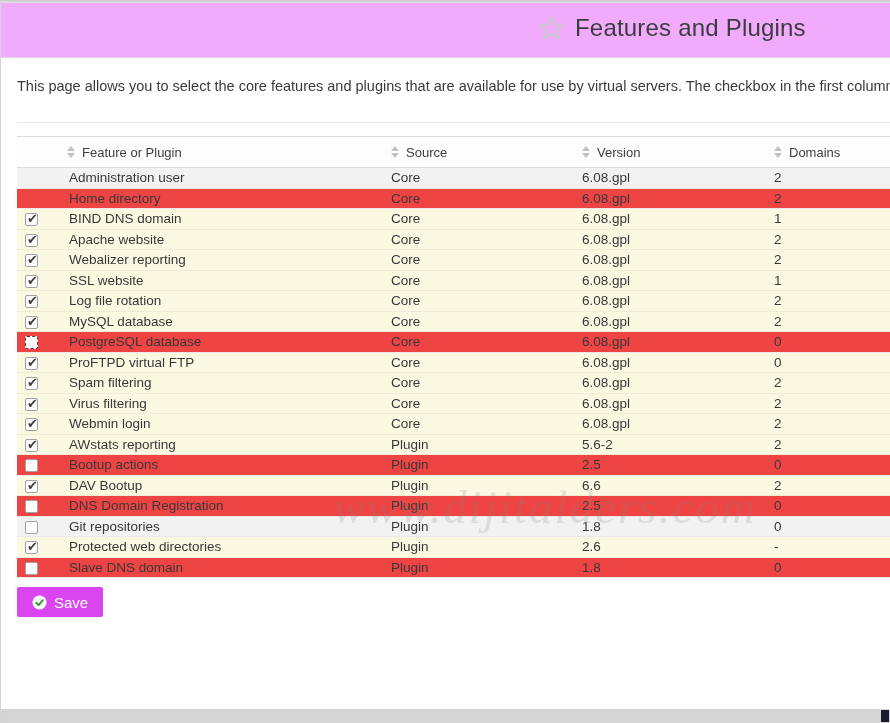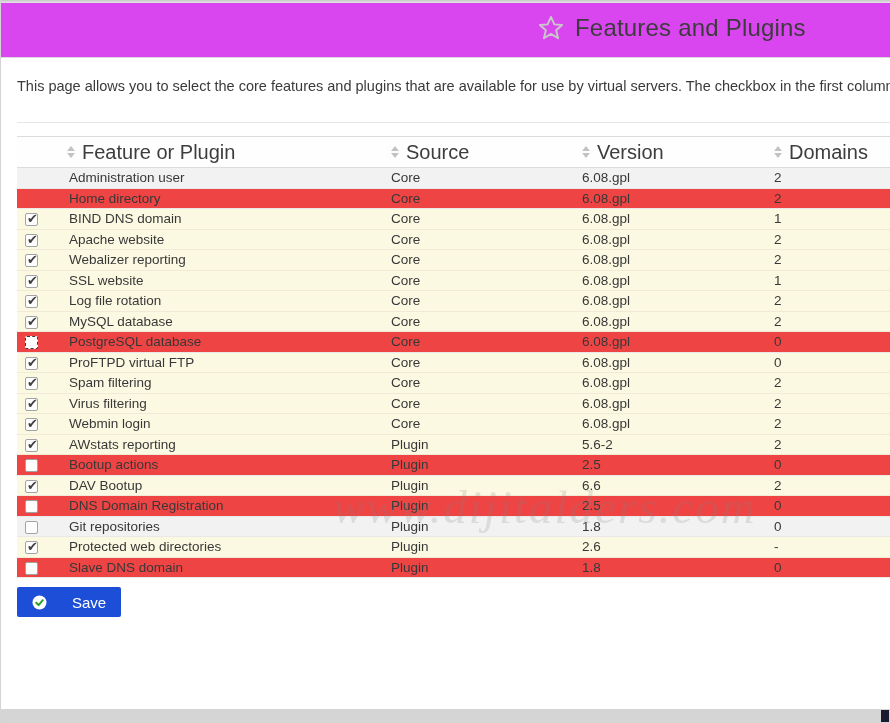--- a/index.html
+++ b/index.html
@@ -3,41 +3,41 @@
 <meta charset="utf-8">
 <style>
   * { margin:0; padding:0; box-sizing:border-box; }
   html,body { width:890px; height:723px; }
   body { font-family:"Liberation Sans", sans-serif; background:#fff; position:relative; overflow:hidden; }
   .page { position:relative; width:890px; height:723px; background:#fff; border-left:1px solid #d4d4d4; overflow:hidden; }
   .page::before { content:""; position:absolute; top:0; left:0; right:0; height:3px;
                   background:linear-gradient(#c7c7c7,#e4e4e4); z-index:6; }
 
   
-  .topbar { position:relative; height:58px; background:#d946ef; border-bottom:1px solid #d9d9d9; }
+  .topbar { position:relative; height:58px; background:#f0abfc; border-bottom:1px solid #d9d9d9; }
   .topbar-title { position:absolute; left:536px; top:14px; display:flex; align-items:center; gap:10px; }
   .star-icon svg { display:block; }
   .page-title { font-size:24px; color:#3c3c3c; letter-spacing:0.2px; }
 
   
   .intro { padding:19px 0 0 16px; }
   .intro div { font-size:14.5px; line-height:19px; color:#3a3a3a; white-space:nowrap; }
 
   .divider { border:none; border-top:1px solid #e6e6e6; margin:26px 0 0 16px; width:874px; }
 
   
   table { border-collapse:collapse; table-layout:fixed; width:874px; margin:13px 0 0 16px; }
   col.w-check   { width:50px; }
   col.w-feature { width:324px; }
   col.w-source  { width:191px; }
   col.w-version { width:192px; }
   col.w-domains { width:117px; }
 
   thead th { height:31px; border-top:1px solid #dcdcdc; border-bottom:1px solid #dcdcdc;
-             background:#fefefe; font-weight:400; font-size:20px; color:#3d3d3d; text-align:left;
+             background:#fefefe; font-weight:400; font-size:13px; color:#3d3d3d; text-align:left;
              vertical-align:middle; cursor:pointer; }
   .th-inner { display:flex; align-items:center; gap:7px; }
   .sort-icon { display:inline-block; width:8px; }
   .sort-icon::before { content:""; display:block; width:0; height:0; margin:0 auto 2px;
         border-left:4px solid transparent; border-right:4px solid transparent; border-bottom:5px solid #c3c3c3; }
   .sort-icon::after  { content:""; display:block; width:0; height:0; margin:0 auto;
         border-left:4px solid transparent; border-right:4px solid transparent; border-top:5px solid #c3c3c3; }
 
   tbody td { height:20.5px; border-bottom:1px solid #e9e9e9; font-size:13.5px; color:#383838;
              vertical-align:middle; overflow:hidden; white-space:nowrap; }
@@ -47,22 +47,22 @@
   td.c-check { padding-left:8px; }
   td.c-feature { padding-left:2px; }
 
   .checkbox { display:inline-block; width:13px; height:13px; border:1px solid #a3a3a3; border-radius:2px;
               background:#fdfdfd; position:relative; vertical-align:middle; cursor:pointer; }
   .checkbox.is-dashed { border:1px dashed #3c3c3c; }
   .checkbox.is-checked::after { content:"\2714"; position:absolute; left:1px; top:-3px;
               font-size:13px; color:#3f3f3f; }
 
   
-  .save-button { display:inline-flex; align-items:center; gap:25px; margin:9px 0 0 16px;
-                 height:30px; padding:0 15px; background:#1d4ed8; border:none; border-radius:2px;
+  .save-button { display:inline-flex; align-items:center; gap:7px; margin:9px 0 0 16px;
+                 height:30px; padding:0 15px; background:#d946ef; border:none; border-radius:2px;
                  color:#fff; font-size:15px; font-family:inherit; cursor:pointer; }
   .check-circle-icon { display:inline-flex; }
 
   
   .watermark { position:absolute; left:332px; top:480px; font-family:Liberation Serif, serif;
                font-style:italic; font-size:47px; color:rgba(130,130,130,0.20); letter-spacing:2px;
                pointer-events:none; z-index:4; }
 
   
   .scrollbar-track { position:absolute; left:0; right:0; bottom:0; height:14px; background:#d5d5d5; z-index:5; }

